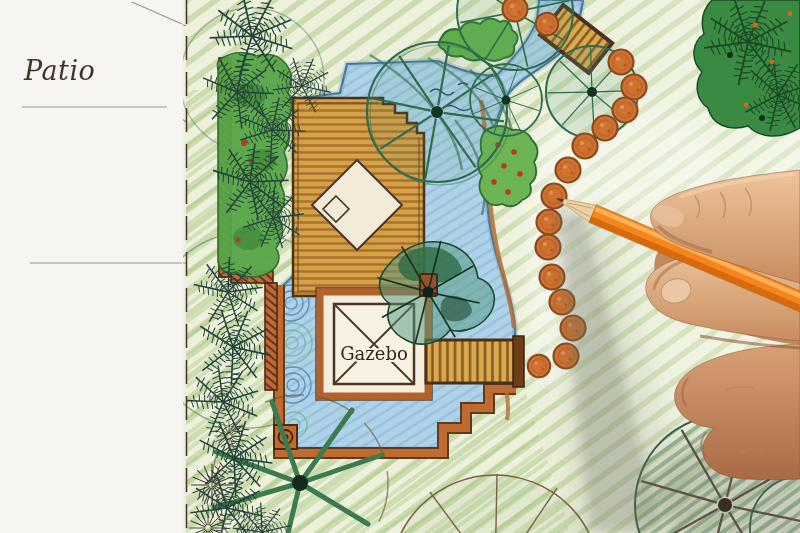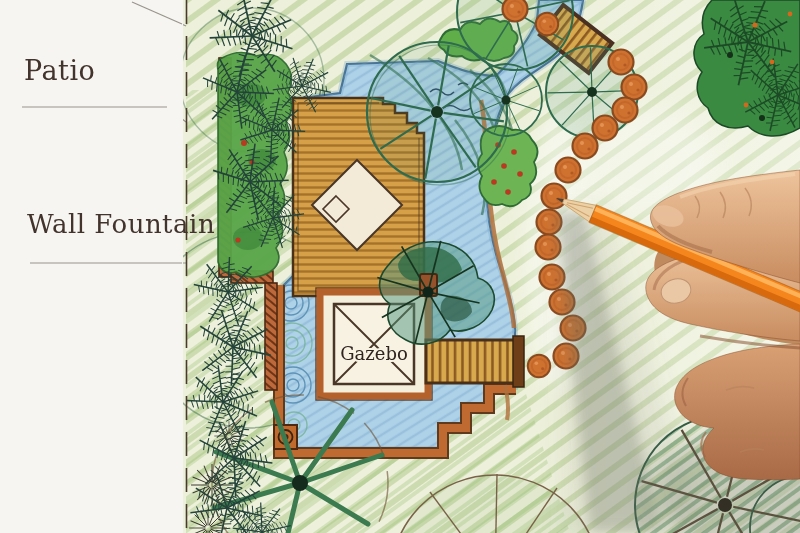--- a/index.html
+++ b/index.html
@@ -1,20 +1,20 @@
 <!DOCTYPE html>
 <html><head>
 <meta charset="utf-8">
 <style>
   html,body{margin:0;padding:0;background:#888;}
   .photo{position:relative;width:800px;height:533px;overflow:hidden;
          font-family:"DejaVu Serif", serif;}
   .photo svg{position:absolute;left:0;top:0;display:block;}
   .margin-label{position:absolute;color:#42332c;letter-spacing:0.5px;
-                font-family:"DejaVu Serif", serif;line-height:1;}
+                font-family:"DejaVu Serif", serif;line-height:1;font-style:italic;}
   .label-patio{left:24px;top:57px;font-size:27px;}
   .label-wall-fountain{left:27px;top:211px;font-size:26px;}
   .gazebo-text{font-family:"DejaVu Serif", serif;font-size:18px;fill:#2f2420;}
 </style>
 </head>
 <body>
 
 <div class="photo">
 <svg width="800" height="533" viewBox="0 0 800 533">
   <defs>
@@ -389,14 +389,13 @@
       <path d="M800,170 C745,176 706,182 676,194 C657,202 648,210 651,221 C654,233 668,241 690,249 C722,261 762,273 800,283 Z" fill="url(#skinA)" stroke="rgba(130,70,40,0.45)" stroke-width="1"></path>
       <ellipse cx="668" cy="216" rx="16" ry="10" transform="rotate(18 668 216)" fill="#e9c19c" opacity="0.85"></ellipse>
       <path d="M795,174 C745,180 708,186 680,197" fill="none" stroke="#f6d9b6" stroke-width="4" opacity="0.5"></path>
       <path d="M658,226 C668,237 690,246 712,252" fill="none" stroke="#a06742" stroke-width="4" opacity="0.5"></path>
       <path d="M695,196 q8,10 2,22 M720,192 q9,12 3,26 M745,188 q10,13 4,28" fill="none" stroke="#b5825c" stroke-width="1.5" opacity="0.65"></path>
     </g>
   </g>
 </svg>
 
 <div class="margin-label label-patio">Patio</div>
-<div class="margin-label label-wall-fountain">Wall Fountain</div>
 </div>
 
 </body></html>

